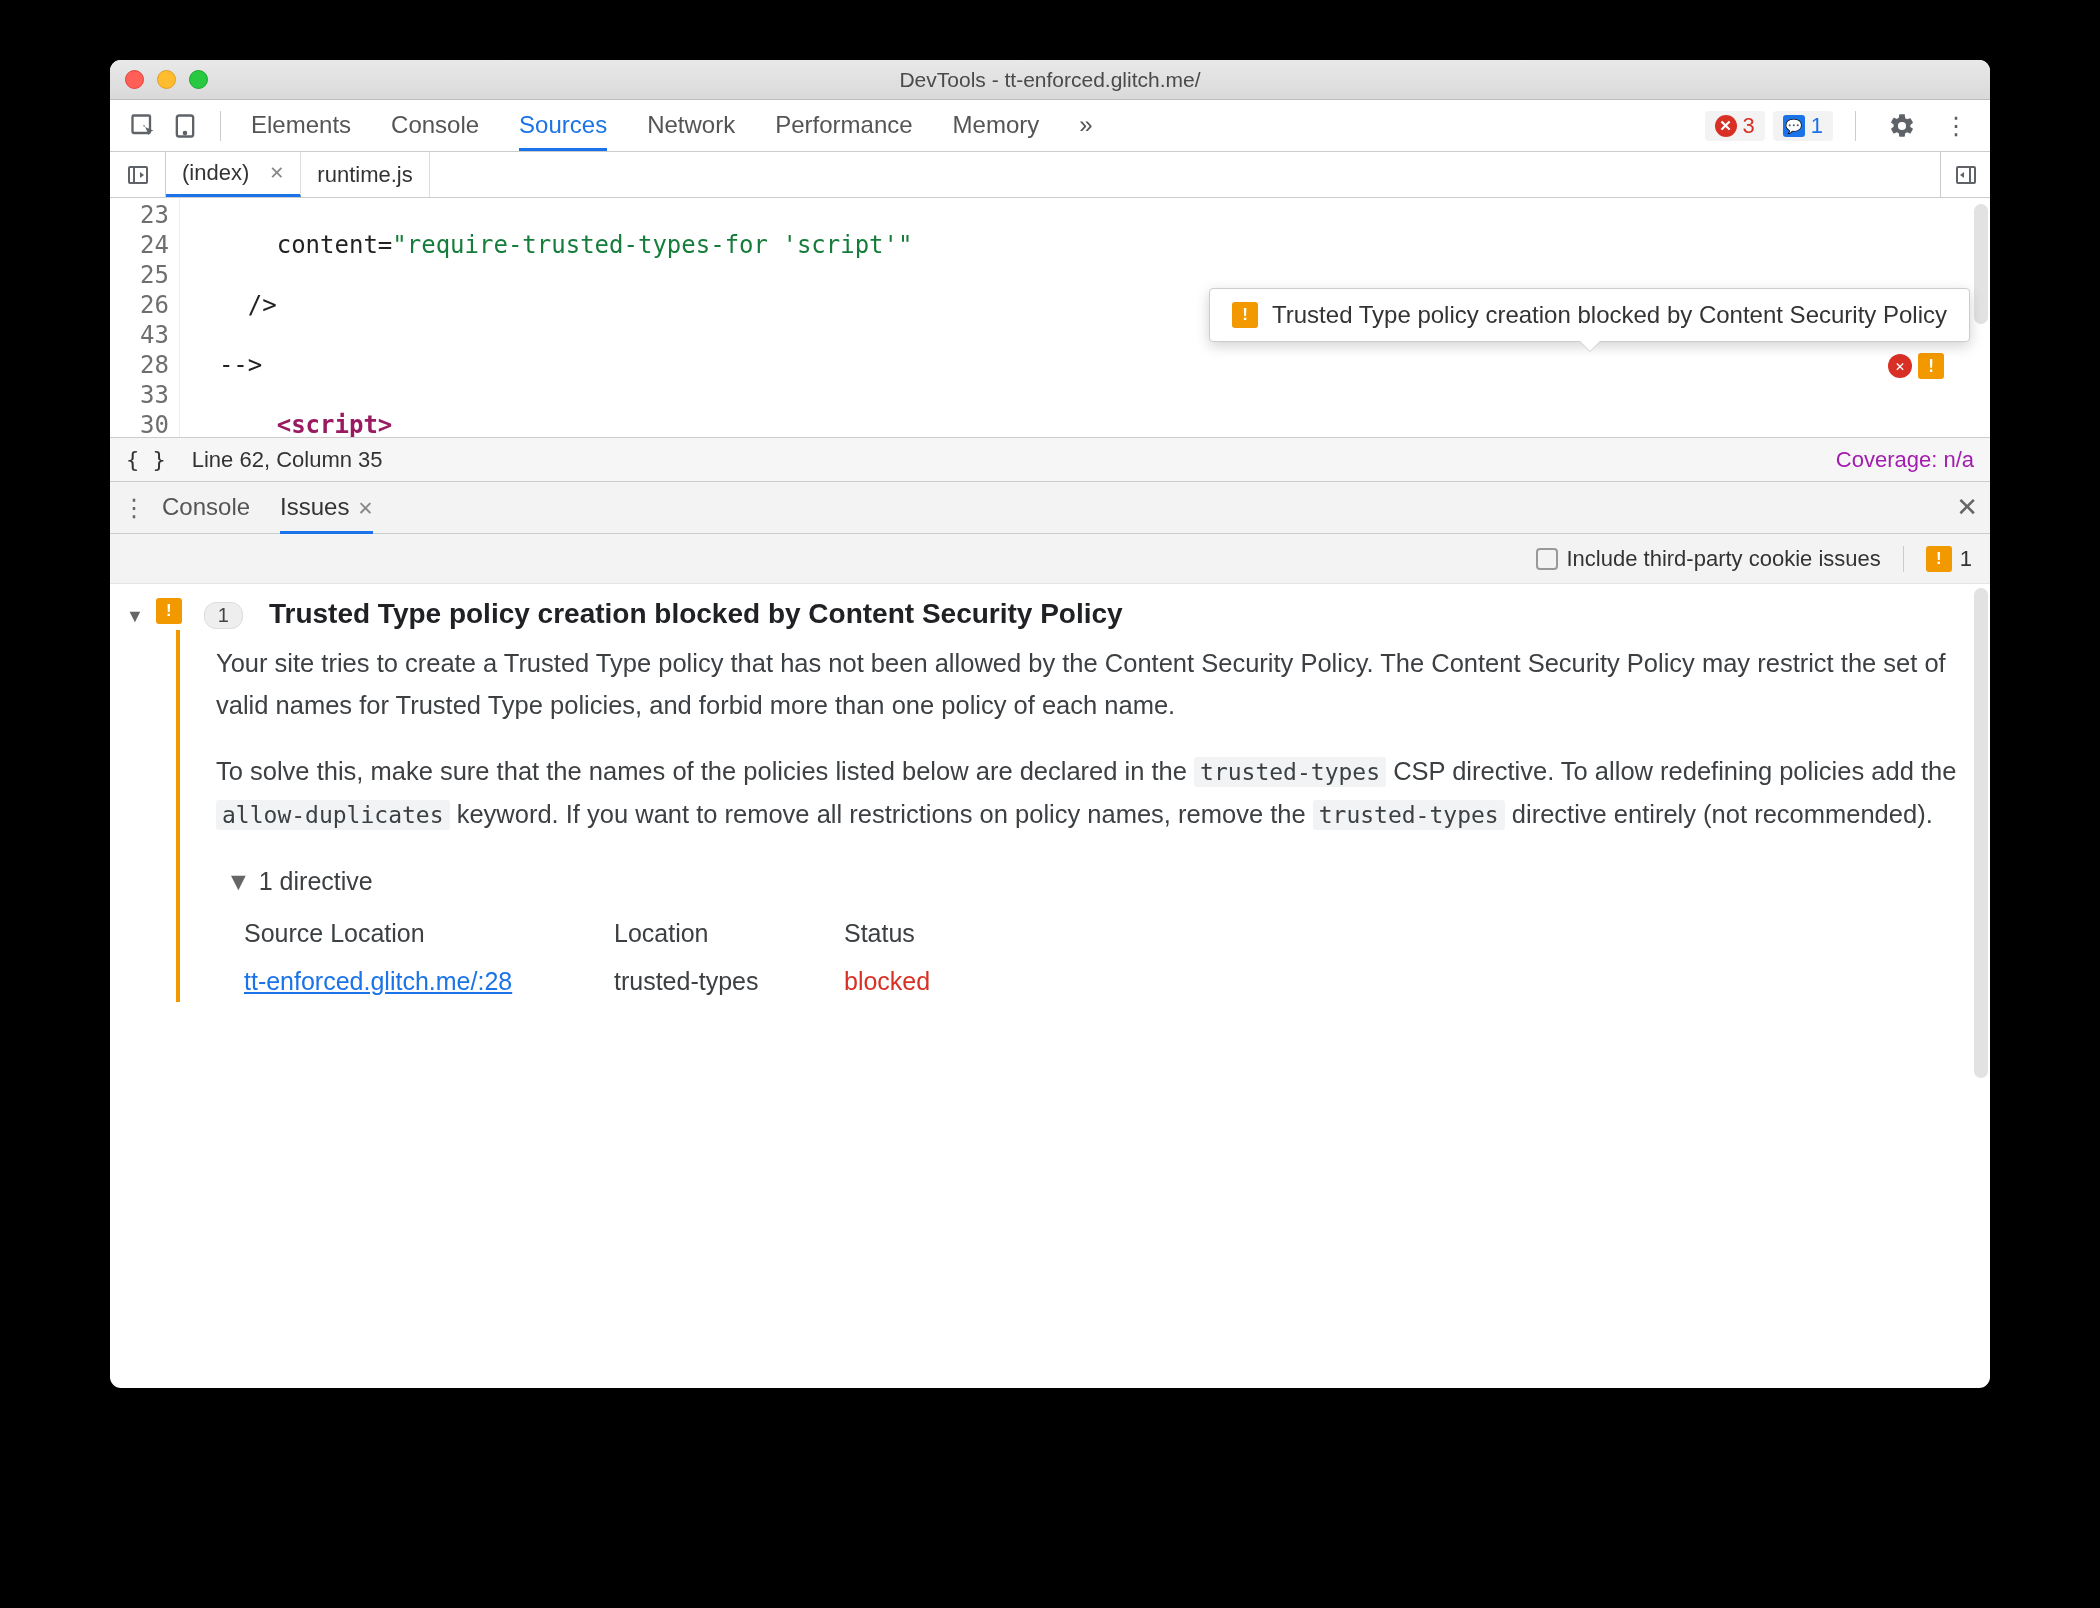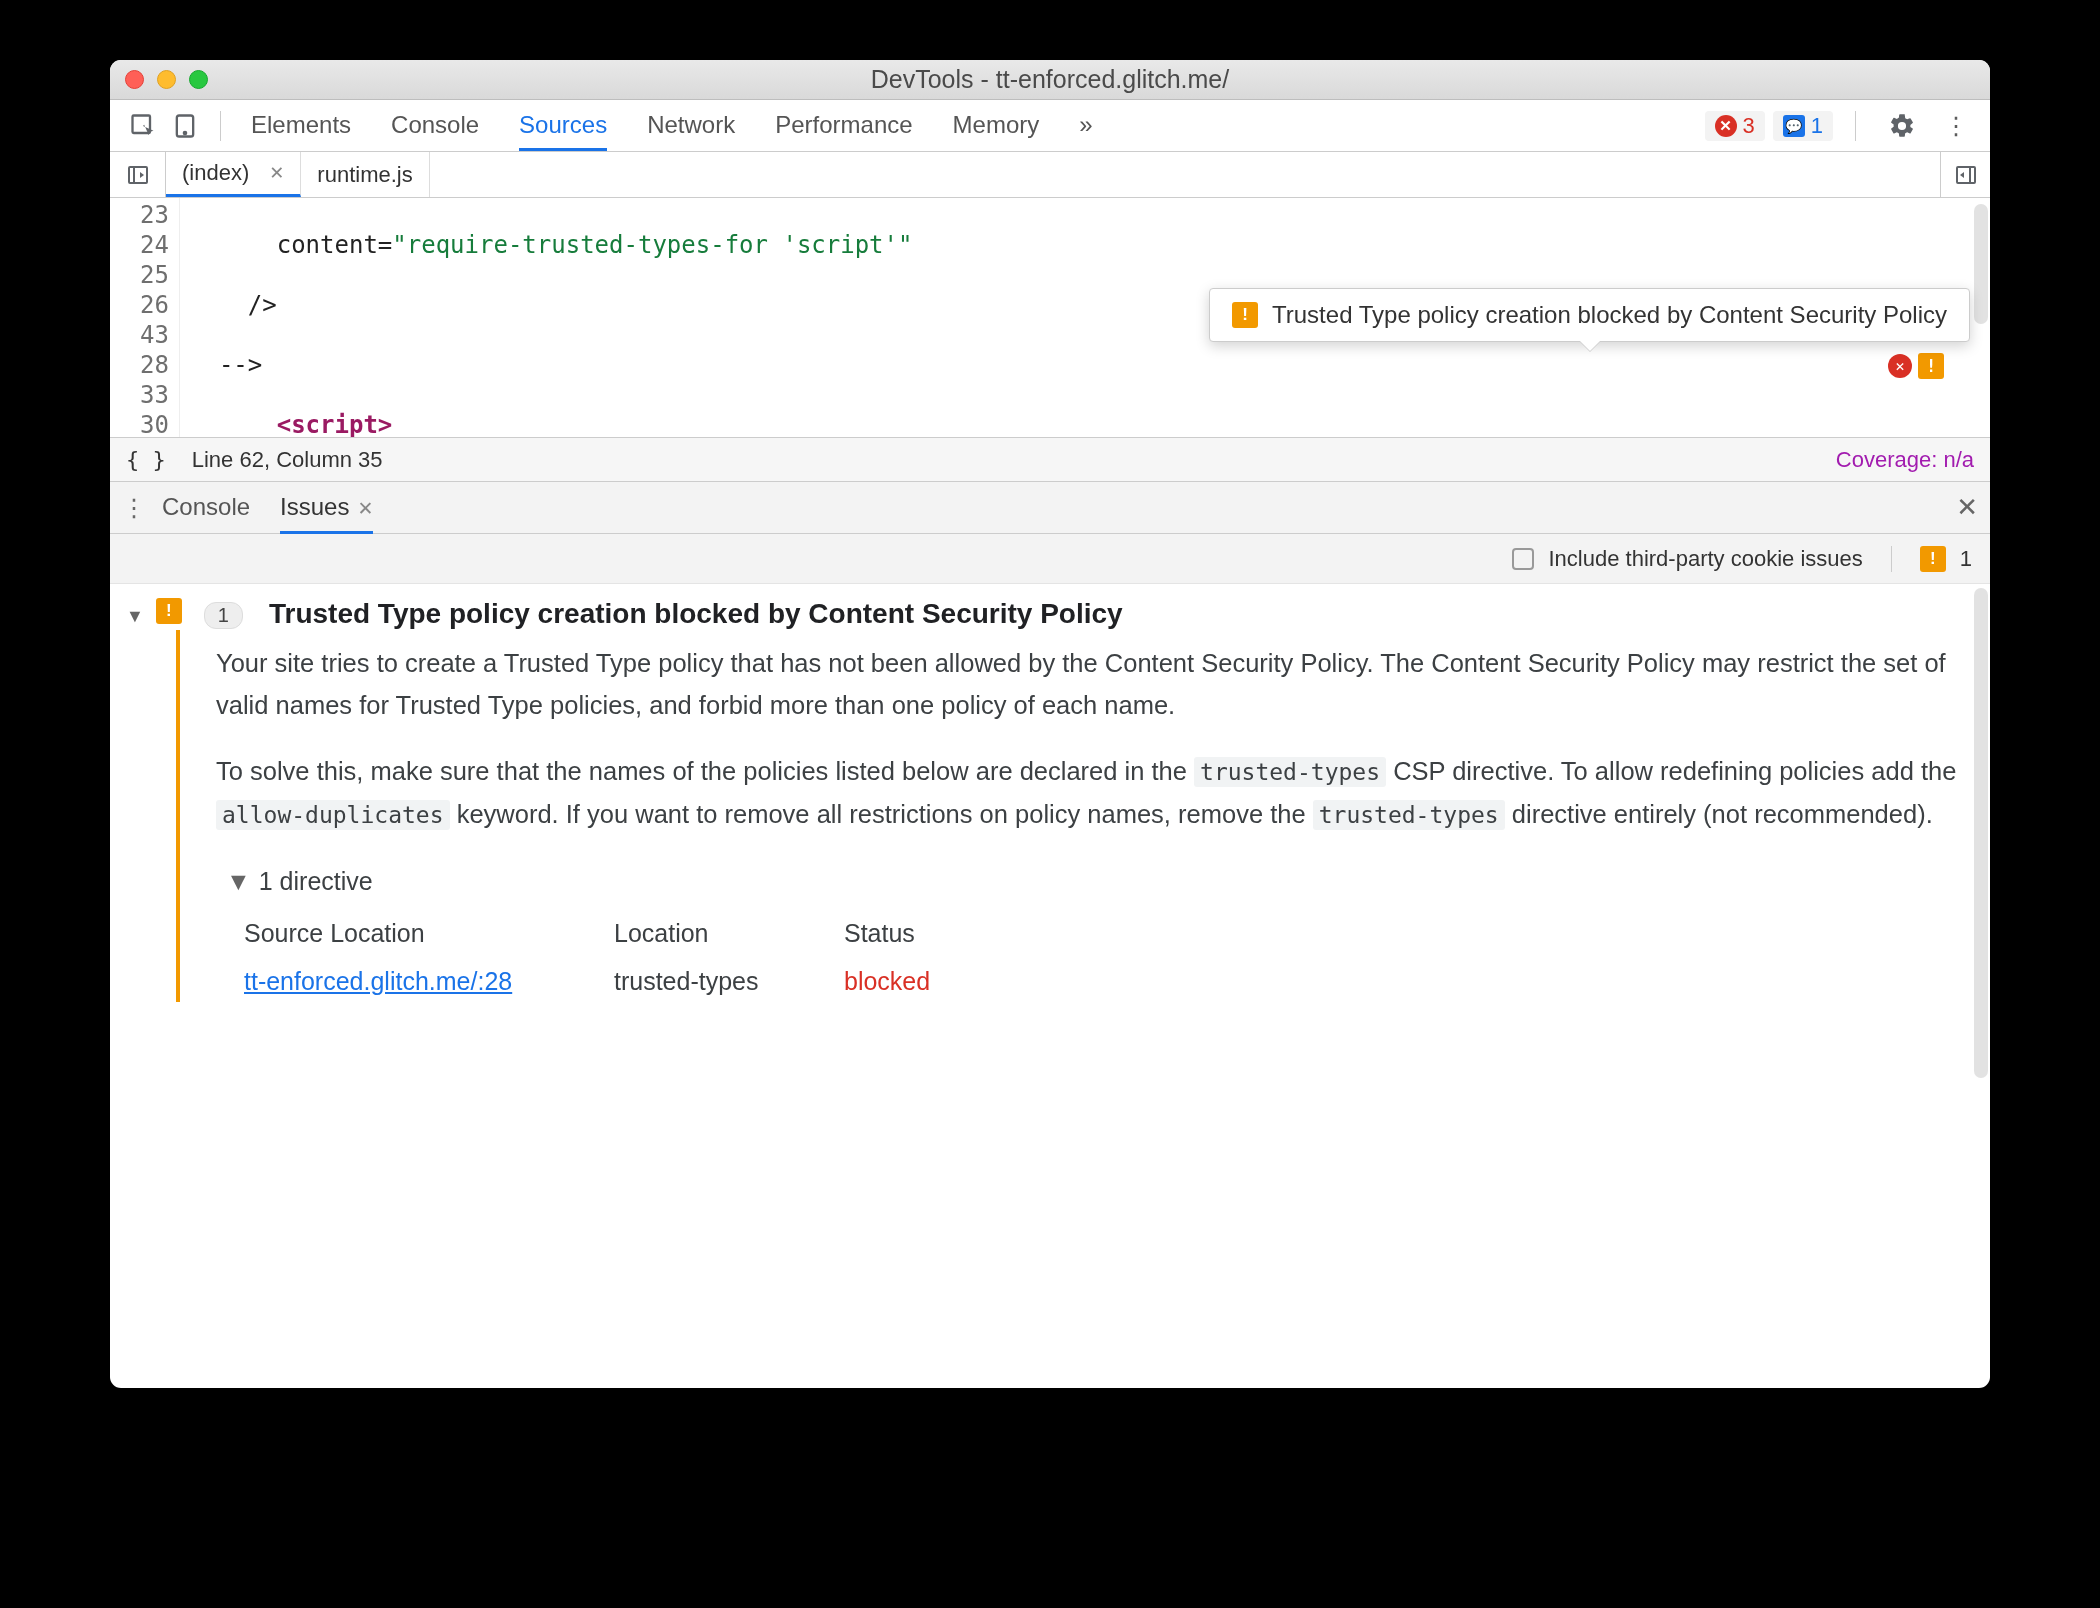--- a/index.html
+++ b/index.html
@@ -33,21 +33,21 @@
   }
   .traffic { display: flex; gap: 13px; margin-left: 15px; }
   .dot { width: 19px; height: 19px; border-radius: 50%; }
   .dot.red { background: #ff5f57; border: 1px solid #e34138; }
   .dot.yellow { background: #febc2e; border: 1px solid #dfa022; }
   .dot.green { background: #28c840; border: 1px solid #17a82f; }
   .title {
     position: absolute;
     left: 0; right: 0;
     text-align: center;
-    font-size: 25px;
+    font-size: 21px;
     color: #4a4a4a;
     font-weight: 400;
   }
   
   .toolbar {
     height: 52px;
     border-bottom: 1px solid #ccc;
     display: flex;
     align-items: center;
     padding: 0 12px;
@@ -105,21 +105,21 @@
   .codestatus .cov { margin-left:auto; color:#a21caf;}
   
   .drawerbar { height:52px; border-bottom:1px solid #ccc; background:#f3f3f3; display:flex; align-items:center; padding:0 12px;}
   .drawerbar .kebab2 { font-size:24px; color:#666; margin-right:16px;}
   .dtabs { display:flex; gap:30px; font-size:24px; color:#555;}
   .dtab { padding:12px 0 10px; cursor:pointer;}
   .dtab.active { color:#333; border-bottom:3px solid #1a73e8;}
   .dtab .x { color:#888; margin-left:8px; font-size:19px;}
   .drawer-close { margin-left:auto; font-size:26px; color:#666; cursor:pointer;}
   
-  .issuesbar { height:50px; border-bottom:1px solid #e4e4e4; background:#f3f3f3; display:flex; align-items:center; justify-content:flex-end; padding:0 18px; gap:14px; font-size:22px; color:#333;}
+  .issuesbar { height:50px; border-bottom:1px solid #e4e4e4; background:#f3f3f3; display:flex; align-items:center; justify-content:flex-end; padding:0 18px; gap:8px; font-size:22px; color:#333;}
   .chk { width:22px; height:22px; border:2px solid #999; border-radius:4px;}
   .ibar-sep { width:1px; height:26px; background:#ccc; margin:0 14px;}
   
   .issues { flex:1; overflow:auto; position:relative;}
   .issue { display:flex; padding: 14px 22px 0 16px;}
   .issue-left { display:flex; align-items:flex-start; gap:12px; }
   .chev { color:#666; font-size:18px; margin-top:8px;}
   .count-pill { background:#eee; border:1px solid #ddd; border-radius:12px; padding:1px 13px; font-size:20px; color:#444; margin-left:10px; margin-top:4px;}
   .issue-title { font-size:28px; font-weight:700; color:#202124; margin-left:14px;}
   .issue-body { margin-left: 66px; border-left:4px solid #f29900; padding:12px 20px 0 36px; font-size:25.5px; line-height:42px; color:#3c4043;}

